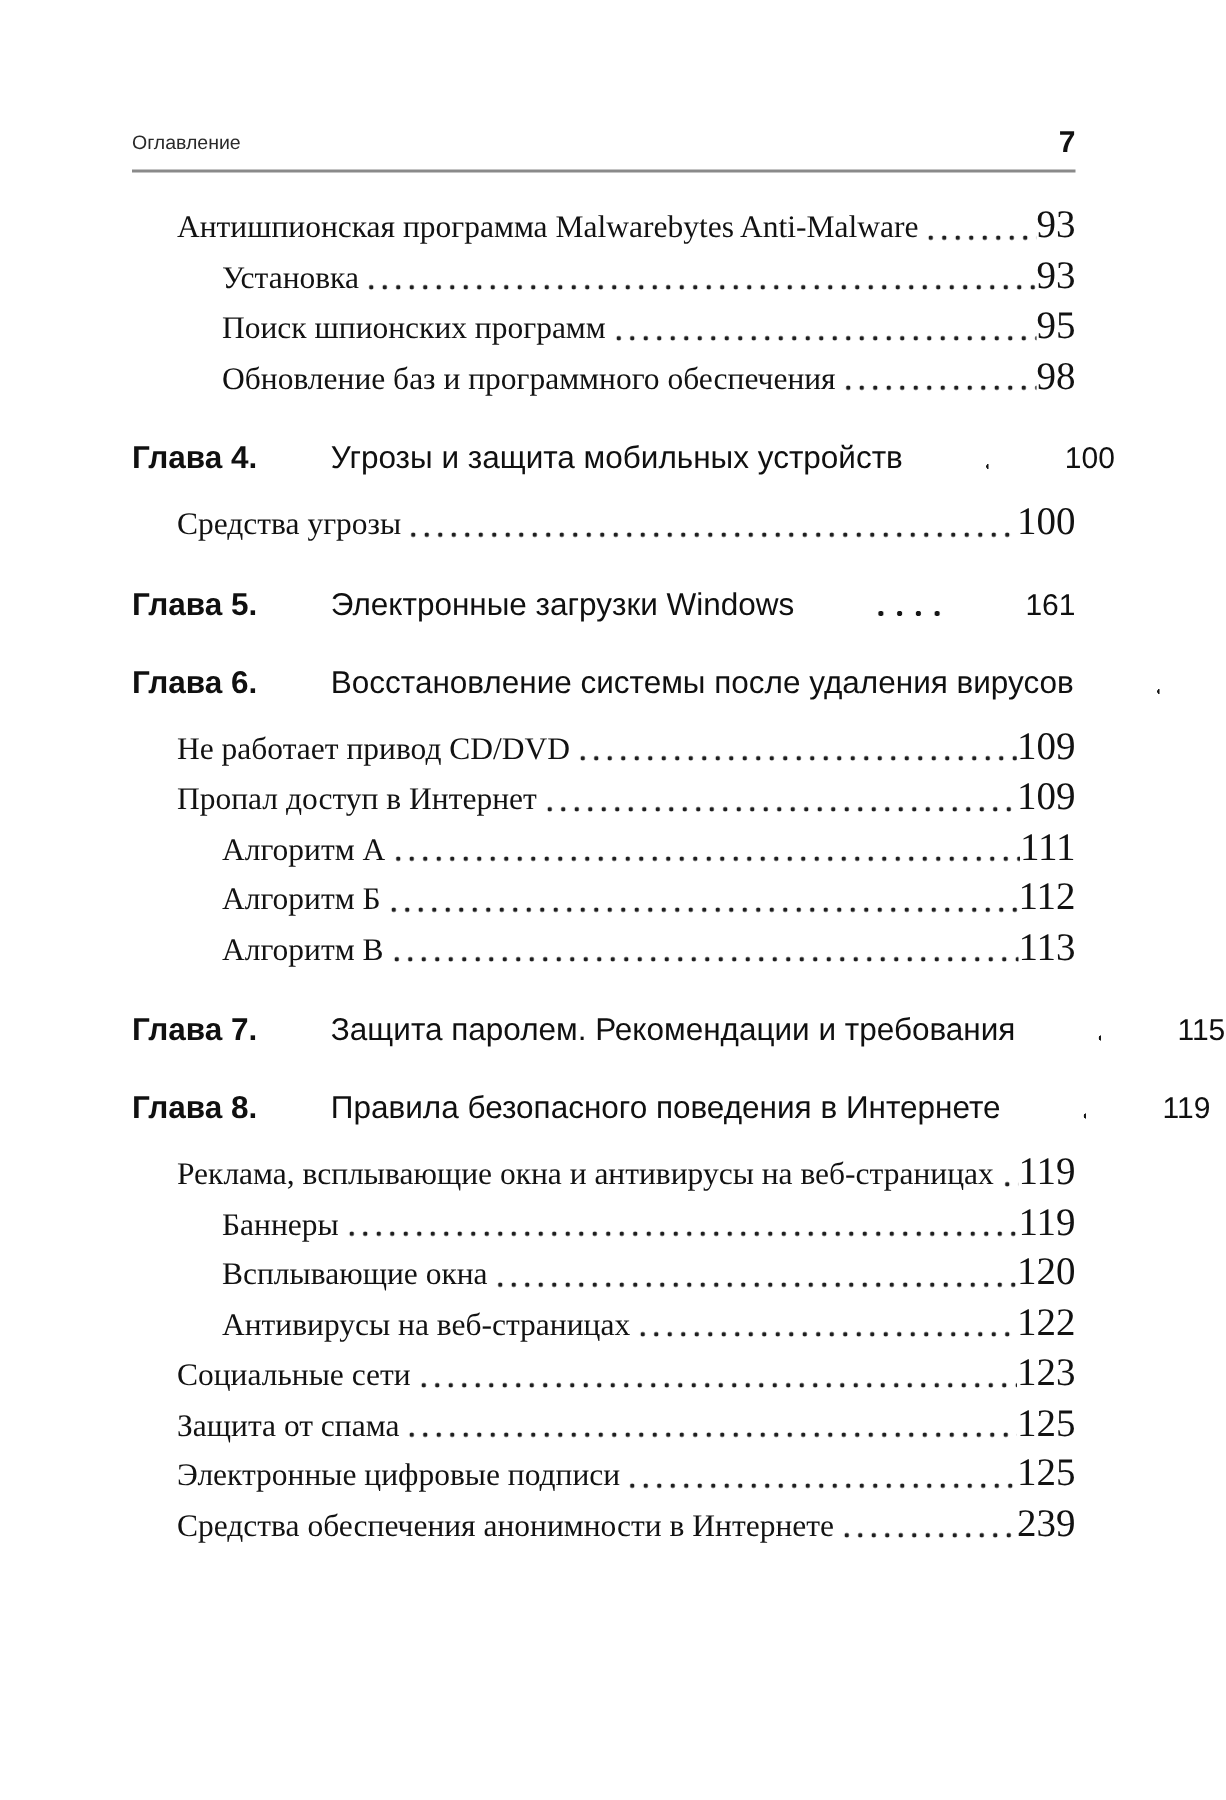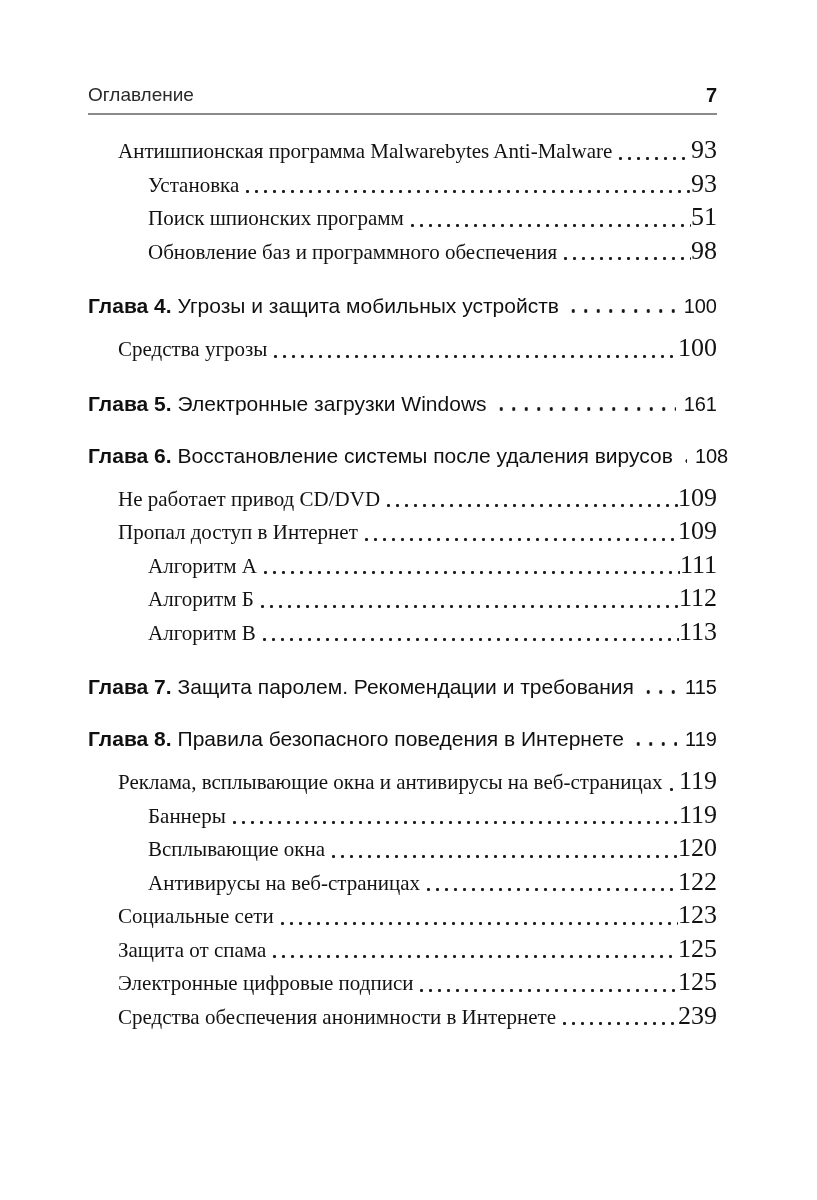--- a/index.html
+++ b/index.html
@@ -20,21 +20,21 @@
   
   .running-head {
     display: flex;
     justify-content: space-between;
     align-items: flex-end;
     margin: 84px 100px 0 88px;
     padding-bottom: 7px;
     border-bottom: 2px solid #8a8a8a;
   }
   .running-head .head-title {
-    font-size: 19px;
+    font-size: 13px;
     line-height: 22px;
     color: #2a2a2a;
   }
   .running-head .head-page {
     font-size: 20px;
     line-height: 22px;
     font-weight: 700;
     color: #111111;
   }
   
@@ -73,20 +73,21 @@
   }
   .sub1 { margin-left: 30px; }
   .sub2 { margin-left: 60px; }
   
   .chapter {
     font-size: 21px;
     line-height: 28px;
     margin-top: 24px;
     margin-bottom: 12px;
     color: #101010;
+    gap: 43px;
   }
   .chapter .prefix {
     font-weight: 700;
     margin-right: 6px;
   }
   .chapter .leader {
     height: 6px;
     margin: 0 8px 6px 8px;
     background-image: radial-gradient(circle, #161616 1.6px, rgba(0,0,0,0) 2px);
     background-size: 12.5px 6px;
@@ -115,21 +116,21 @@
       <div class="row sub2 sub">
 
     <span class="title">Установка</span>
     <span class="leader"></span>
     <span class="page-num">93</span>
   </div>
       <div class="row sub2 sub">
 
     <span class="title">Поиск шпионских программ</span>
     <span class="leader"></span>
-    <span class="page-num">51</span>
+    <span class="page-num">95</span>
   </div>
       <div class="row sub2 sub">
 
     <span class="title">Обновление баз и программного обеспечения</span>
     <span class="leader"></span>
     <span class="page-num">98</span>
   </div>
       <div class="row chapter">
     <span class="prefix">Глава 4.</span>
     <span class="title">Угрозы и защита мобильных устройств</span>

